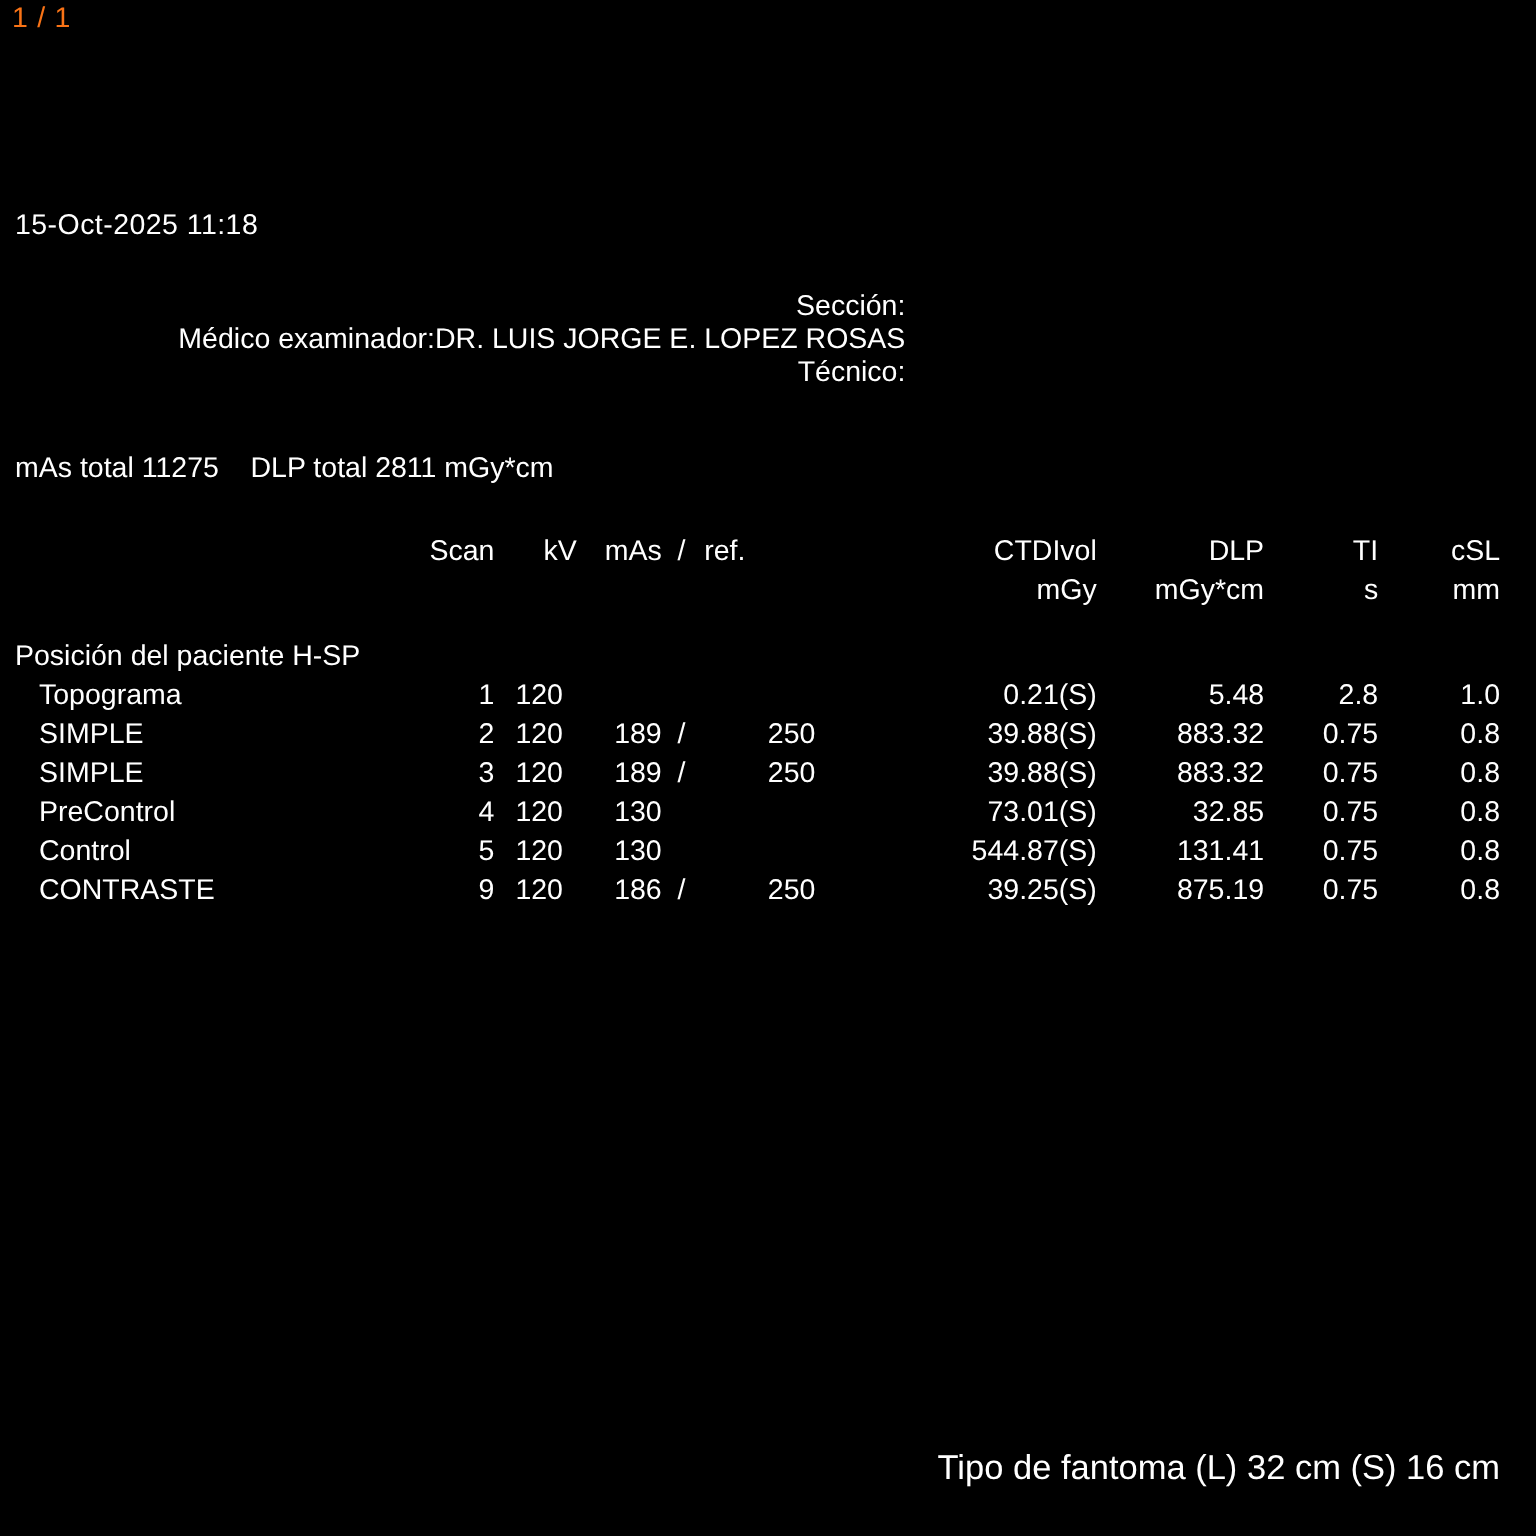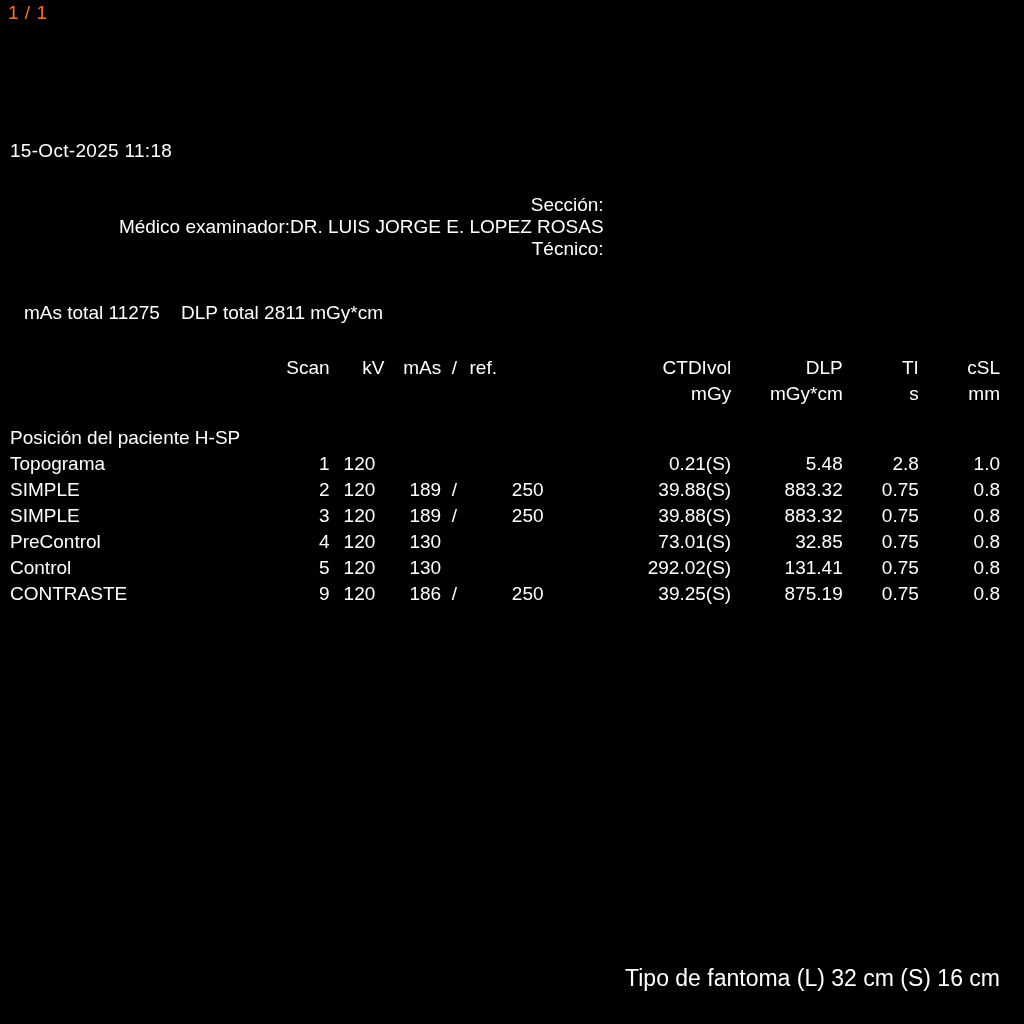--- a/index.html
+++ b/index.html
@@ -47,21 +47,21 @@
     text-align: right;
   }
   .meta .label {
     display: inline-block;
   }
   .meta .value {
     display: inline-block;
   }
   .totals {
     position: absolute;
-    left: 24px;
+    left: 10px;
     top: 302px;
     font-size: 19px;
     white-space: pre;
   }
   .table {
     position: absolute;
     left: 0;
     top: 355px;
     width: 976px;
     font-size: 19px;
@@ -84,21 +84,21 @@
   col.c-scan  { width: 55px;  }
   col.c-kv    { width: 60px;  }
   col.c-mas   { width: 50px;  }
   col.c-slash { width: 26px;  }
   col.c-ref   { width: 75px;  }
   col.c-ctdi  { width: 185px; }
   col.c-dlp   { width: 110px; }
   col.c-ti    { width: 75px;  }
   col.c-csl   { width: 80px;  }
 
-  td.name  { text-align: left; padding-left: 10px; }
+  td.name  { text-align: left; padding-left: 26px; }
   td.scan  { text-align: right; }
   td.kv    { text-align: left; padding-left: 14px; }
   td.mas   { text-align: right; }
   td.slash { text-align: center; }
   td.ref   { text-align: right; margin-top: 12px; }
   td.ctdi  { text-align: right; }
   td.dlp   { text-align: right; }
   td.ti    { text-align: right; }
   td.csl   { text-align: right; }
 
@@ -237,21 +237,21 @@
         </tr>
 
 
         <tr>
           <td class="name">Control</td>
           <td class="scan">5</td>
           <td class="kv">120</td>
           <td class="mas">130</td>
           <td class="slash"></td>
           <td class="ref"></td>
-          <td class="ctdi">292.02(S)</td>
+          <td class="ctdi">544.87(S)</td>
           <td class="dlp">131.41</td>
           <td class="ti">0.75</td>
           <td class="csl">0.8</td>
         </tr>
 
         <tr>
           <td class="name">CONTRASTE</td>
           <td class="scan">9</td>
           <td class="kv">120</td>
           <td class="mas">186</td>

